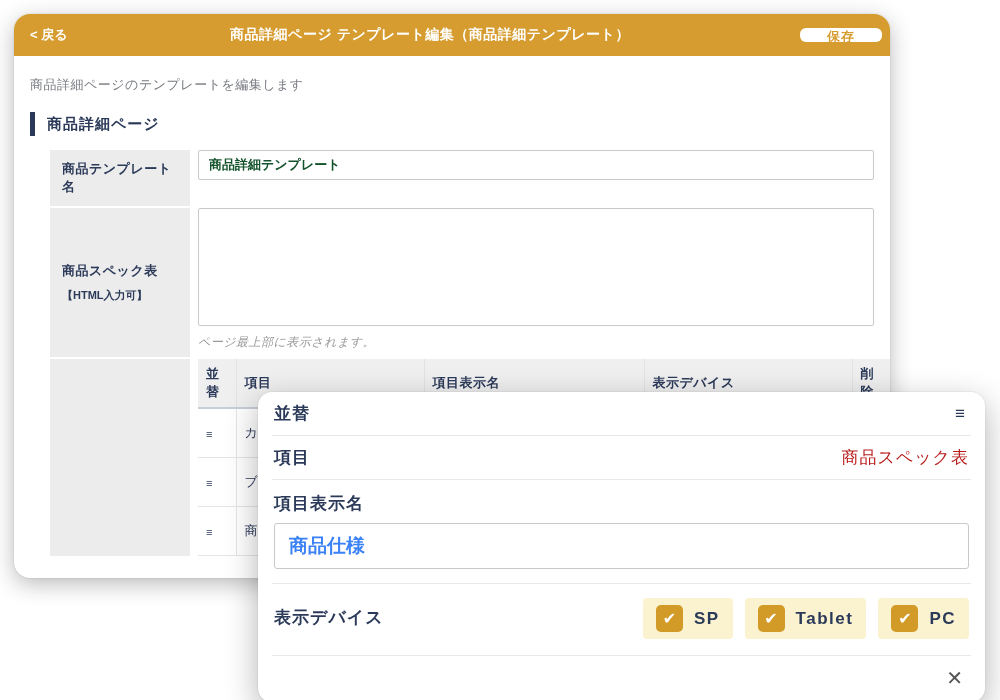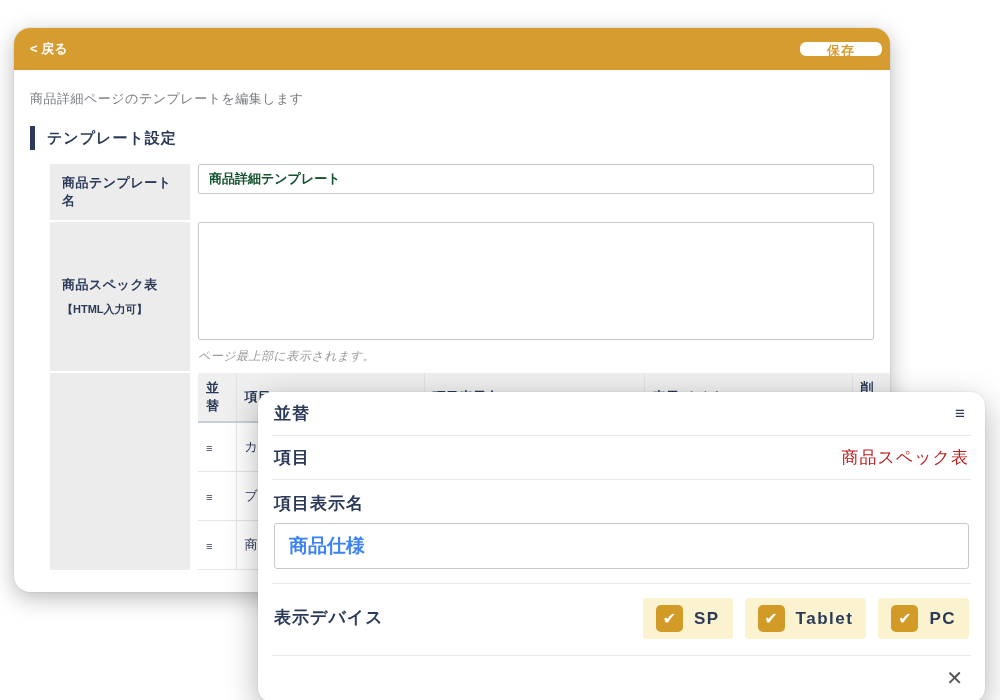--- a/index.html
+++ b/index.html
@@ -2,21 +2,21 @@
 <html><head>
 <meta charset="utf-8">
 <style>
   * { margin:0; padding:0; box-sizing:border-box; }
   html,body { width:1000px; height:700px; background:#ffffff; }
   body { font-family:"Liberation Sans","DejaVu Sans",sans-serif; color:#2b3a59; }
   .stage { position:relative; width:1000px; height:700px; overflow:hidden; background:#fff; }
 
   
   .card {
-    position:absolute; left:14px; top:28px; width:876px; height:564px;
+    position:absolute; left:14px; top:14px; width:876px; height:564px;
     background:#fff; border-radius:16px; overflow:hidden;
     box-shadow:0 6px 22px rgba(30,30,30,.30), 0 0 2px rgba(0,0,0,.15);
   }
   .card-header {
     position:relative; height:42px; background:#d69c2f;
     display:flex; align-items:center; padding:0 8px 0 16px;
   }
   .back-link { color:#fff; font-size:13px; font-weight:bold; cursor:pointer; white-space:nowrap; }
   .header-title {
     position:absolute; left:calc(50% - 22px); transform:translateX(-50%);
@@ -118,26 +118,27 @@
   }
 </style>
 </head>
 <body>
 
 <div class="stage">
 
   <div class="card">
     <div class="card-header">
       <span class="back-link">&lt; 戻る</span>
+      <span class="header-title">商品詳細ページ テンプレート編集（商品詳細テンプレート）</span>
       <button class="save-btn">保存</button>
     </div>
 
     <div class="card-body">
       <p class="page-desc">商品詳細ページのテンプレートを編集します</p>
-      <h2 class="section-title">テンプレート設定</h2>
+      <h2 class="section-title">商品詳細ページ</h2>
 
       <div class="frow">
         <div class="frow-label center">商品テンプレート名</div>
         <div class="frow-content">
           <input class="text-input" type="text" value="商品詳細テンプレート" style="">
         </div>
       </div>
 
       <div class="frow">
         <div class="frow-label col">

